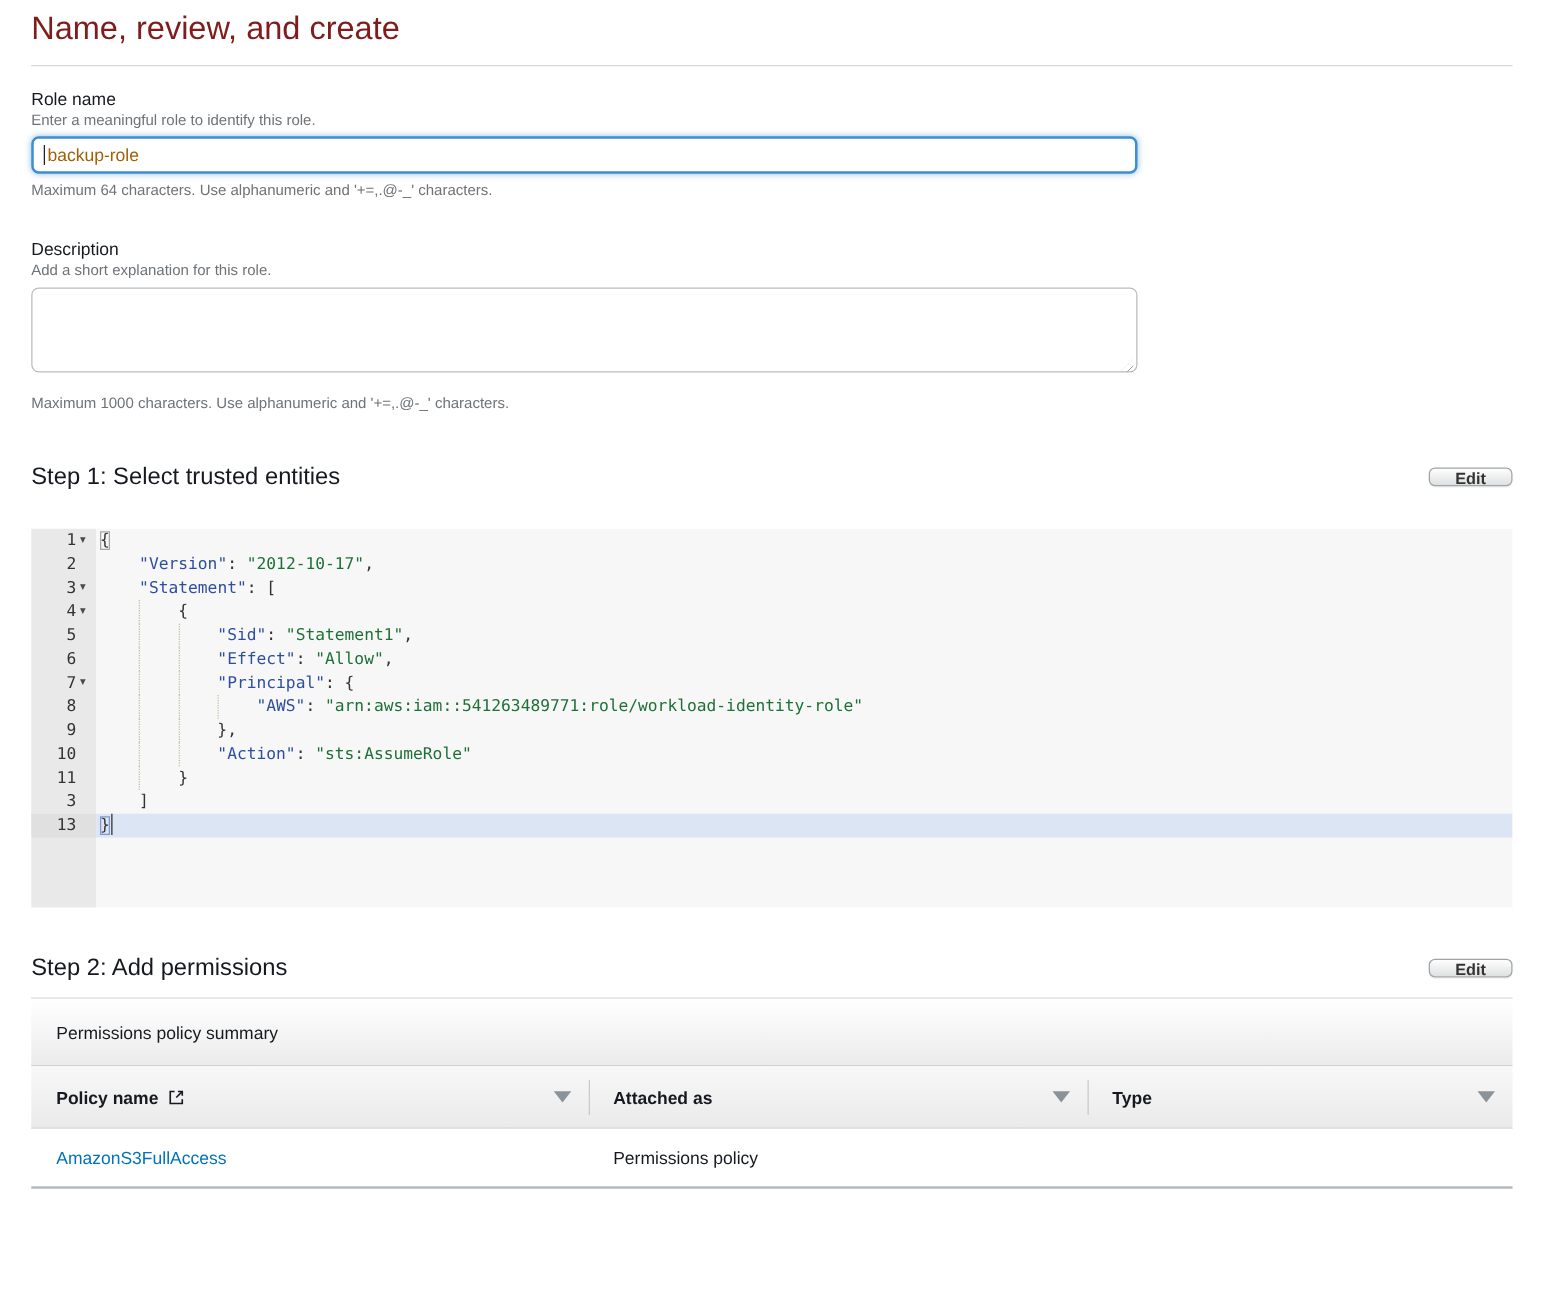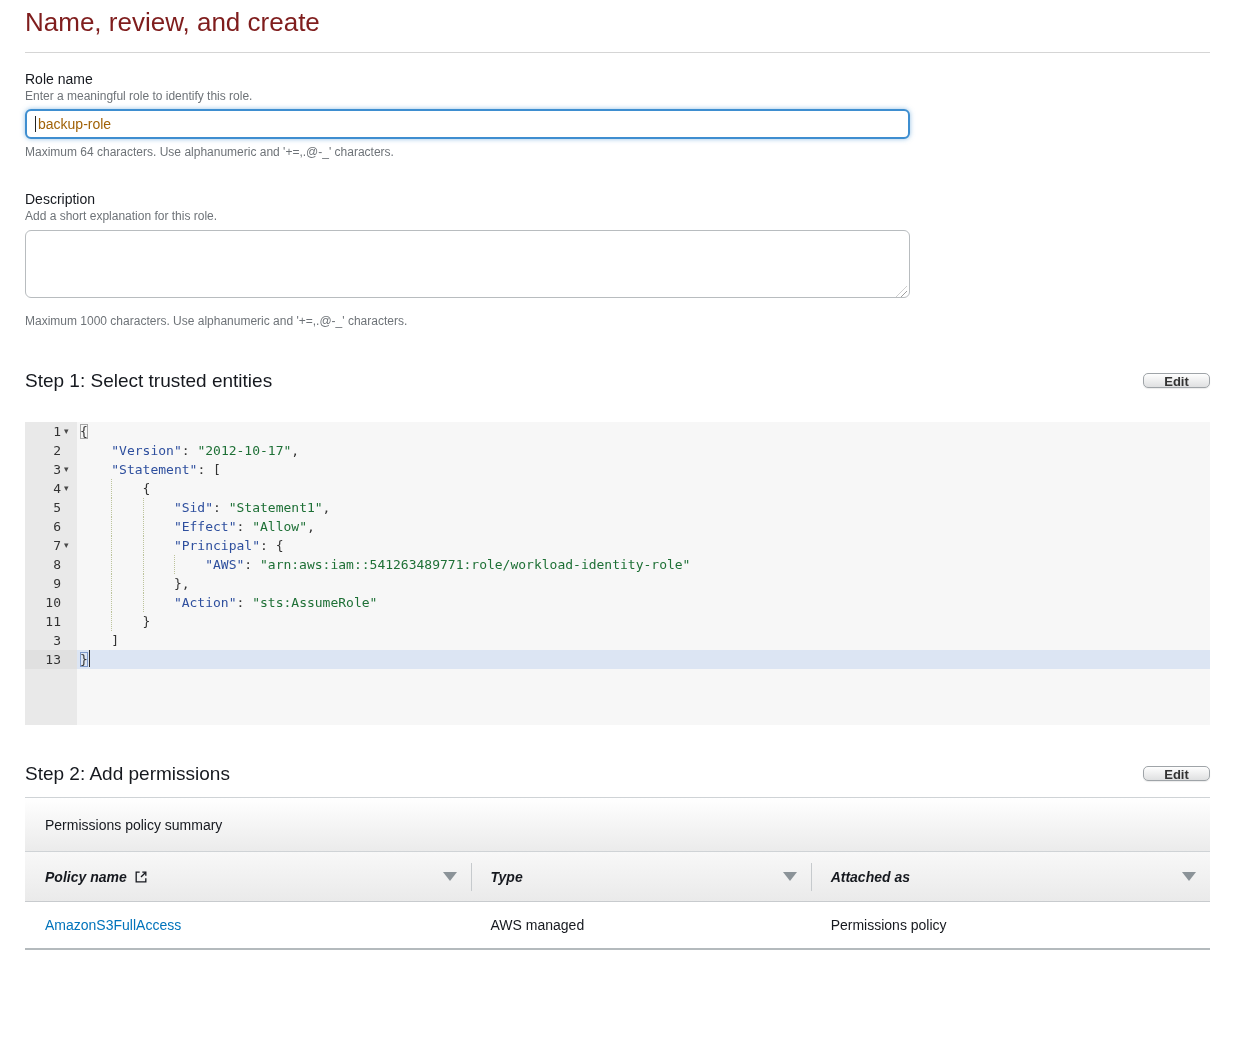--- a/index.html
+++ b/index.html
@@ -54,21 +54,21 @@
   .tok-brk  { outline:1px solid #a6a6a6; outline-offset:-1px; }
   .tok-brk2 { outline:1px solid #7e99c9; outline-offset:-1px; }
   .code-cursor { display:inline-block; width:1px; height:17px; background:#2c2c2c; vertical-align:text-bottom; margin-left:1px; }
 
   
   .panel { margin-top:12px; border-top:1px solid #cfd3d6; }
   .panel-title-band { height:54px; display:flex; align-items:center; padding-left:20px; font-size:14px;
                       background:linear-gradient(#ffffff,#ebebeb); border-bottom:1px solid #cfd3d6; }
   .thead { display:flex; height:50px; background:linear-gradient(#f8f8f8,#eaeaea); border-bottom:1px solid #c8cbce; }
   .th { display:flex; align-items:center; justify-content:space-between; padding:0 14px 0 20px; position:relative;
-        font-size:14px; font-weight:700; cursor:pointer;font-style:italic; }
+        font-size:14px; font-weight:700; cursor:pointer; }
   .th + .th::before { content:""; position:absolute; left:0; top:11px; height:28px; width:1px; background:#c6cacd; }
   .th .lbl-wrap { display:flex; align-items:center; gap:7px; }
   .c1 { width:37.6%; } .c2 { width:28.7%; } .c3 { width:33.7%; }
   .sort-icon { width:0; height:0; border-left:7px solid transparent; border-right:7px solid transparent;
                border-top:9px solid #8b9398; flex:none; }
   .ext-link-icon { flex:none; margin-top:1px; }
   .trow { display:flex; height:48px; background:#fff; border-bottom:2px solid #b4babd; }
   .td { display:flex; align-items:center; padding:0 14px 0 20px; font-size:14px; color:#16191f; }
   a.policy-link { color:#0073bb; text-decoration:none; cursor:pointer; }
 </style>
@@ -210,37 +210,36 @@
           <span class="lbl-wrap">
             <span>Policy name</span>
             <svg viewBox="0 0 16 16" width="14" height="14" class="ext-link-icon">
               <path d="M13.5 9.5v4h-11v-11h4" fill="none" stroke="#16191f" stroke-width="1.5"></path>
               <path d="M9.5 2.5h4v4" fill="none" stroke="#16191f" stroke-width="1.5"></path>
               <path d="M13.2 2.8 8 8" fill="none" stroke="#16191f" stroke-width="1.5"></path>
             </svg>
           </span>
           <span class="sort-icon"></span>
         </div>
+        <div class="th c3">
+          <span class="lbl-wrap">
+            <span>Attached as</span>
+          </span>
+          <span class="sort-icon"></span>
+        </div>
         <div class="th c2">
           <span class="lbl-wrap">
             <span>Type</span>
           </span>
           <span class="sort-icon"></span>
         </div>
-        <div class="th c3">
-          <span class="lbl-wrap">
-            <span>Attached as</span>
-          </span>
-          <span class="sort-icon"></span>
-        </div>
       </div>
     <div id="table-body">
         <div class="trow">
           <div class="td c1">
             <a class="policy-link">AmazonS3FullAccess</a>
           </div>
-          <div class="td c2">AWS managed</div>
           <div class="td c3">Permissions policy</div>
         </div>
       </div>
   </div>
 
 </div>
 
 </body></html>

